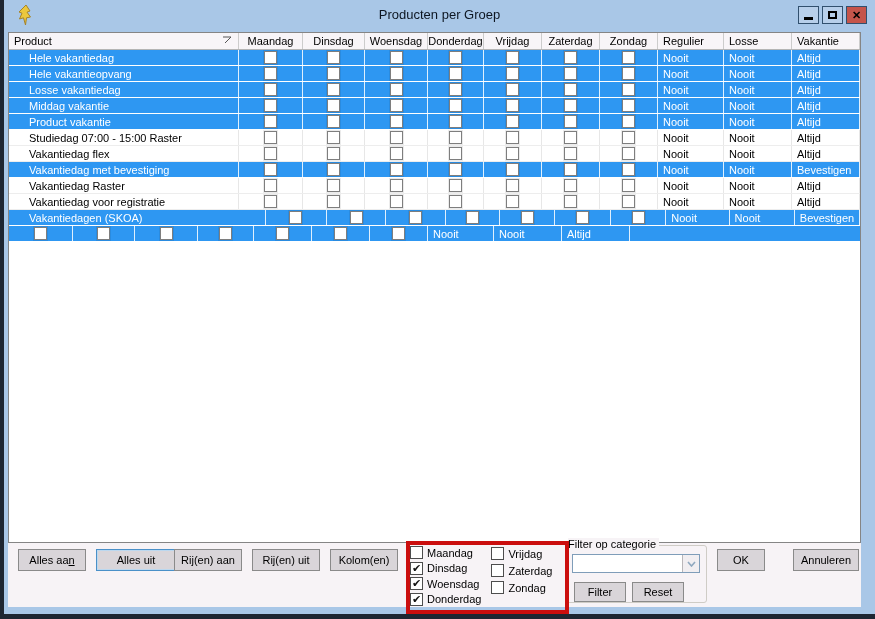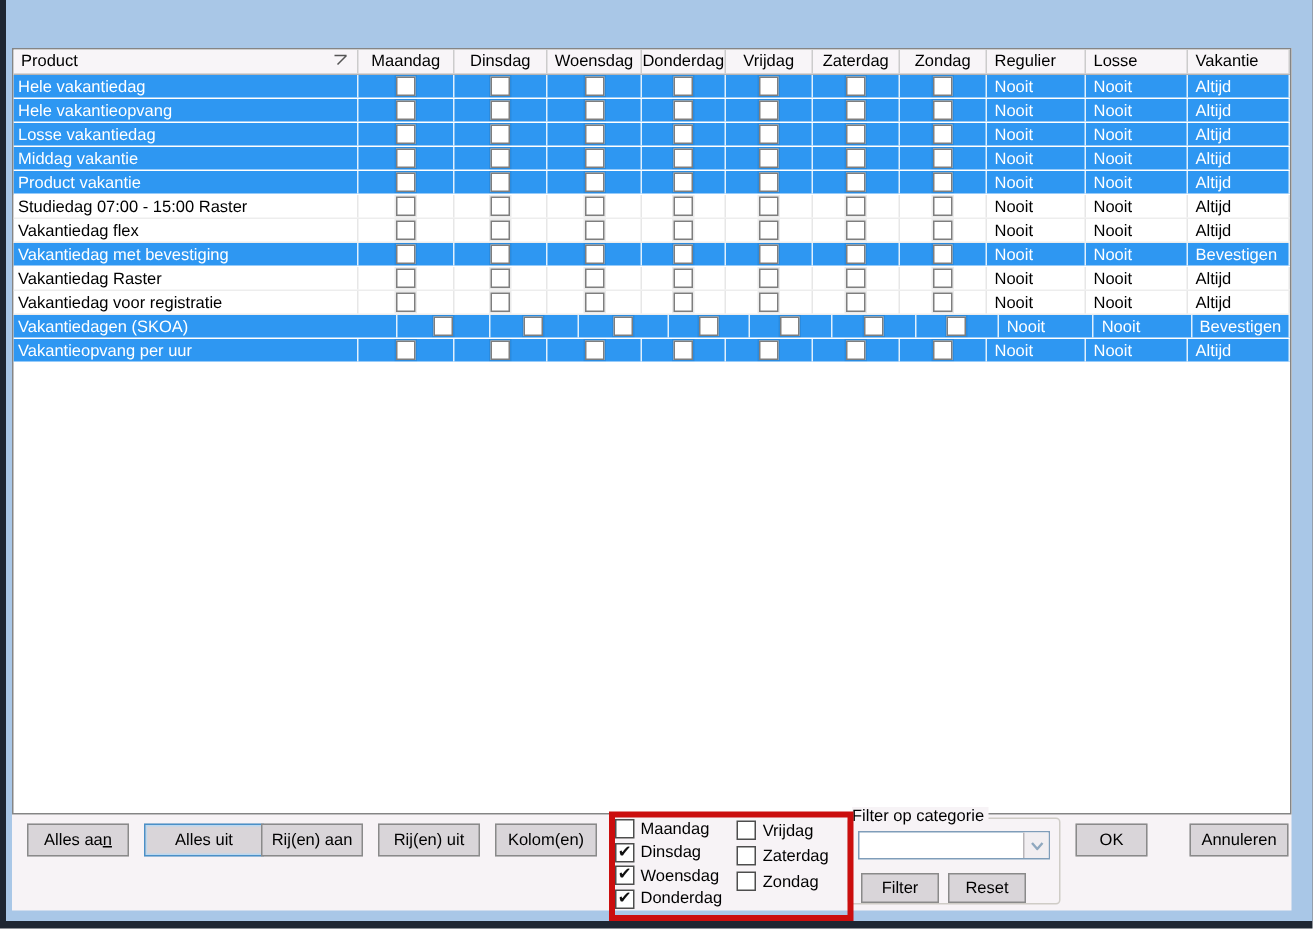--- a/index.html
+++ b/index.html
@@ -29,21 +29,21 @@
   .grid{position:absolute;left:0;top:0;width:853px;height:511px;background:#fff;border:1px solid #858585;overflow:hidden;}
   .grid-header{display:flex;height:17px;background:#f8f5f8;border-bottom:1px solid #b5b5b5;}
   .hcell{height:100%;border-right:1px solid #cccccc;display:flex;align-items:center;color:#000;overflow:hidden;white-space:nowrap;position:relative;}
   .hcell.center{justify-content:center;}
   .hcell.left{padding-left:5px;}
   .sorticon{position:absolute;right:6px;top:3px;}
   .row{display:flex;height:16px;border-bottom:1px solid #ededed;background:#fff;color:#000;}
   .row.sel{background:var(--sel);color:#fff;border-bottom-color:#fff;}
   .cell{height:100%;border-right:1px solid #e7e7e7;overflow:hidden;white-space:nowrap;display:flex;align-items:center;}
   .row.sel .cell{border-right-color:rgba(255,255,255,.85);}
-  .cell.product{padding-left:3px;}
+  .cell.product{padding-left:20px;}
   .cell.cbcell{justify-content:center;}
   .cell.txt{padding-left:5px;}
   .gcb{width:13px;height:13px;background:#fff;border:1px solid #7e7e7e;box-shadow:0 0 0 1px rgba(0,0,0,0.08);}
 
   
   .btn{position:absolute;height:22px;background:#d9d5d9;border:1px solid #8a8a8a;color:#000;font-size:11px;text-align:center;line-height:20px;font-family:"Liberation Sans",sans-serif;}
   .btn.focused{border:1px solid #4a90c8;box-shadow:inset 0 0 0 1px #bcd8ef;}
   .btn u{text-decoration:underline;}
 
   .dayfilter{position:absolute;left:402px;top:513px;width:152px;height:62px;display:flex;gap:10px;z-index:2;}
@@ -59,20 +59,37 @@
   .combo{position:absolute;left:6px;top:8px;width:128px;height:19px;background:#fff;border:1px solid #7f9db9;display:flex;}
   .combo .val{flex:1;padding:2px 3px;color:#000;overflow:hidden;}
   .combo .drop{width:17px;border-left:1px solid #b9b6b9;background:#f1eef1;display:flex;align-items:center;justify-content:center;}
   .sbtn{position:absolute;height:20px;width:52px;background:#d9d5d9;border:1px solid #8a8a8a;text-align:center;line-height:18px;color:#000;}
 </style>
 </head>
 <body>
 
 <div class="window">
 
+  <div class="titlebar">
+    <svg class="app-icon" viewBox="0 0 20 22">
+      <path d="M10 1 L14 7 L11 8.2 L14.5 13 L10.5 13.8 L9.5 21 L7.5 13.8 L3.5 15 L6 9.2 L3 8 Z" fill="#ecc83d" stroke="#a5832a" stroke-width="1"></path>
+    </svg>
+    <div class="title">Producten per Groep</div>
+    <div class="winbtns">
+      <div class="wbtn">
+          <span class="glyph-min"></span>
+        </div>
+      <div class="wbtn">
+          <span class="glyph-max"></span>
+        </div>
+      <div class="wbtn close">
+          <span>✕</span>
+        </div>
+    </div>
+  </div>
 
   <div class="client">
 
     <div class="grid">
       <div class="grid-header" id="grid-header">
           <div class="hcell left" style="width: 230px;">
             <span>Product</span>
             <svg width="10" height="8" viewBox="0 0 10 8" class="sorticon">
               <path d="M1 1 H9 M9 1 L3 7" stroke="#555" fill="none"></path>
             </svg>
@@ -400,21 +417,20 @@
               <span class="gcb"></span>
             </div>
             <div class="cell cbcell" style="width: 58px;">
               <span class="gcb"></span>
             </div>
             <div class="cell txt" style="width: 66px;">Nooit</div>
             <div class="cell txt" style="width: 68px;">Nooit</div>
             <div class="cell txt" style="width: 68px;">Bevestigen</div>
           </div>
           <div class="row sel">
-            <div class="cell product" style="width: 230px;">Vakantieopvang per uur</div>
             <div class="cell cbcell" style="width: 64px;">
               <span class="gcb"></span>
             </div>
             <div class="cell cbcell" style="width: 62px;">
               <span class="gcb"></span>
             </div>
             <div class="cell cbcell" style="width: 63px;">
               <span class="gcb"></span>
             </div>
             <div class="cell cbcell" style="width: 56px;">

